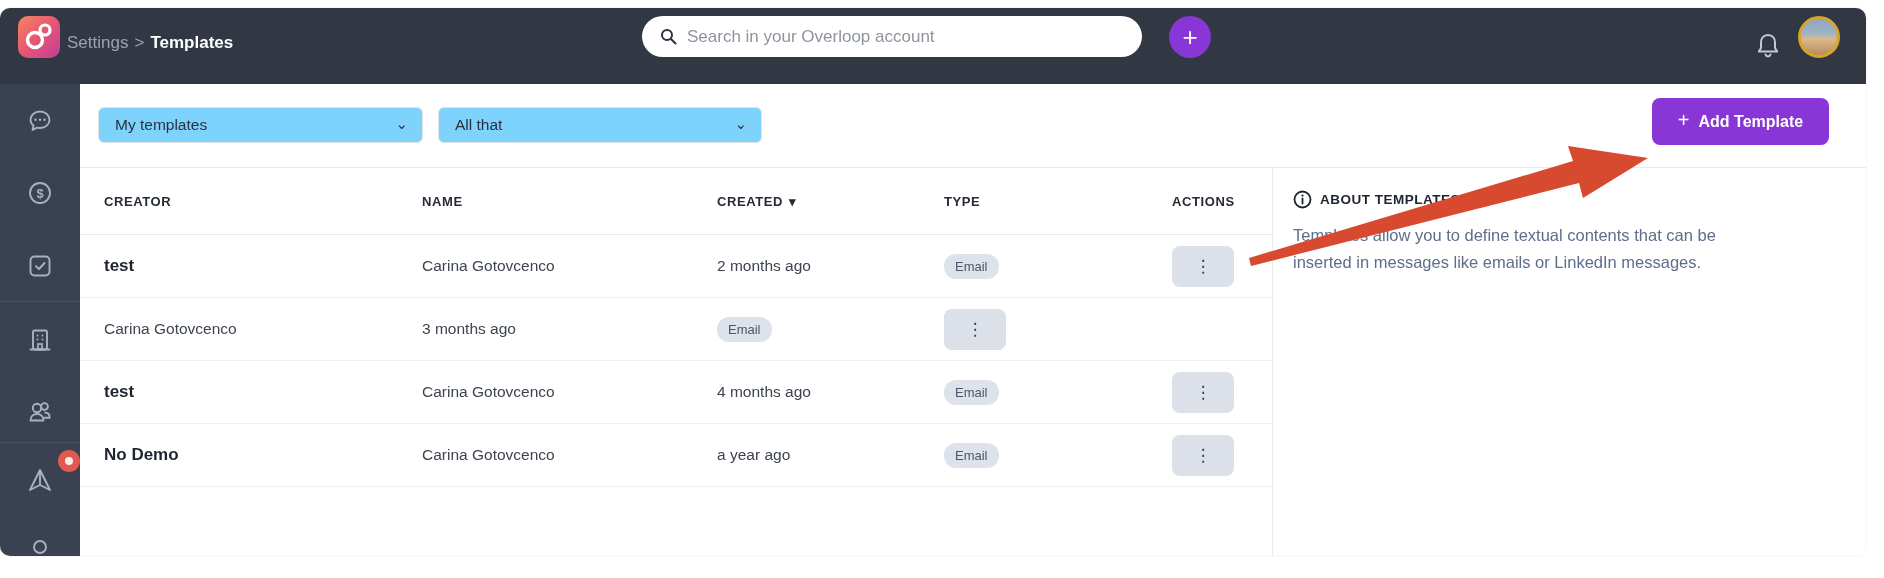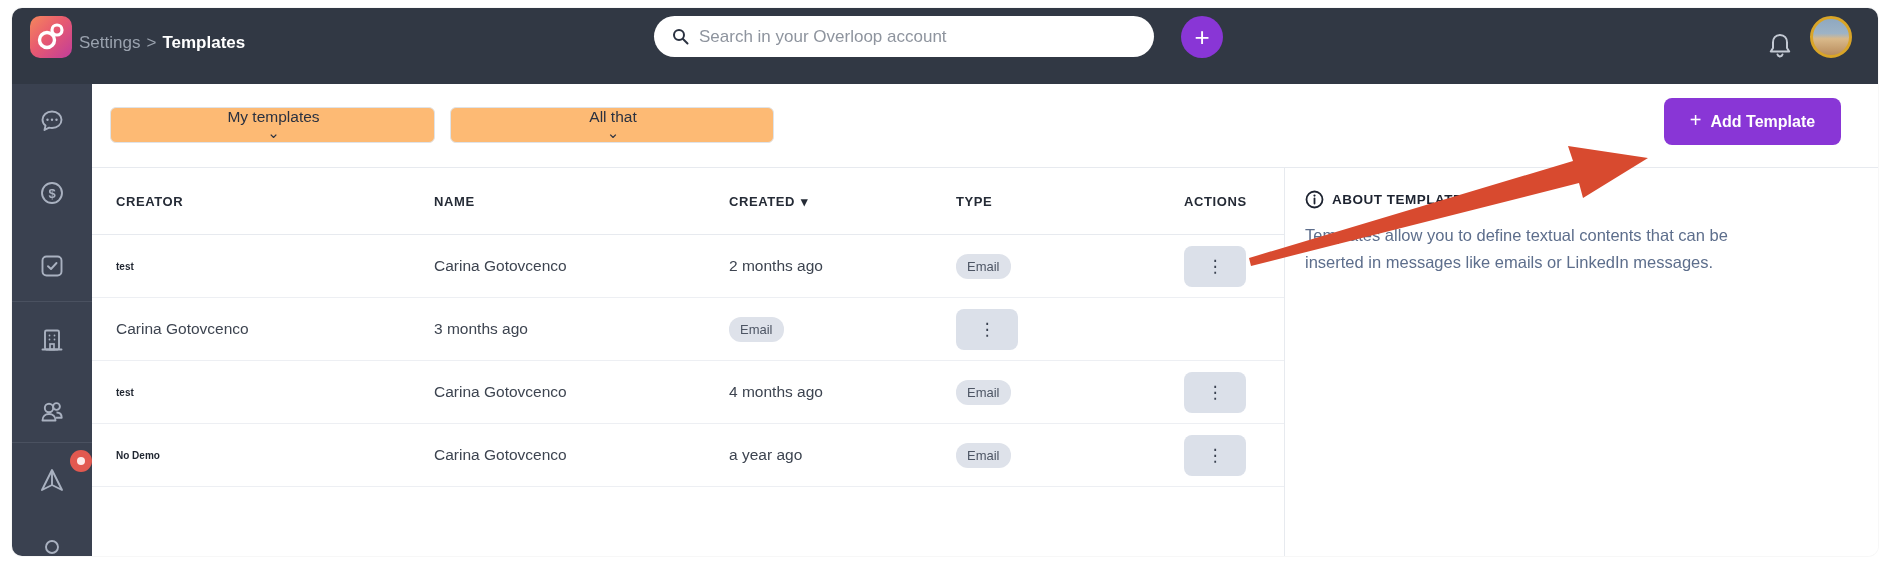--- a/index.html
+++ b/index.html
@@ -1,18 +1,18 @@
 <!DOCTYPE html>
 <html><head>
 <meta charset="utf-8">
 <style>
   * { margin:0; padding:0; box-sizing:border-box; }
   html,body { width:1884px; height:578px; background:#ffffff; font-family:"Liberation Sans", sans-serif; }
   .page { position:relative; width:1884px; height:578px; background:#fff; overflow:hidden; }
-  .app  { position:absolute; left:12px; top:8px; width:1866px; height:548px; background:#fff;
+  .app  { position:absolute; left:0; top:8px; width:1866px; height:548px; background:#fff;
           border-radius:10px; overflow:hidden; box-shadow:0 0 0 1px rgba(0,0,0,0.03); }
 
   
   .topbar { position:absolute; left:0; top:0; width:1866px; height:76px; background:#313844; }
   .logo { position:absolute; left:18px; top:8px; width:42px; height:42px; border-radius:10px;
           background:linear-gradient(135deg,#f5875c 0%,#e85a70 45%,#c13d9a 100%); cursor:pointer; }
   .breadcrumb { position:absolute; left:67px; top:25px; font-size:17px; color:#9aa2ae; white-space:nowrap; }
   .breadcrumb .sep { margin:0 6px; }
   .breadcrumb .cur { color:#ffffff; font-weight:600; }
   .search { position:absolute; left:642px; top:8px; width:500px; height:41px; background:#ffffff;
@@ -35,41 +35,41 @@
   .sdiv { position:absolute; left:0; width:80px; height:1px; background:#4a5160; }
   .sbadge { position:absolute; left:58px; top:-8px; width:22px; height:22px; border-radius:50%;
             background:#e25950; }
   .sbadge::after { content:""; position:absolute; left:7px; top:7px; width:8px; height:8px;
                    border-radius:50%; background:#fdecea; }
 
   
   .main { position:absolute; left:80px; top:76px; width:1786px; height:472px; background:#fff; }
   .filterbar { position:absolute; left:0; top:0; width:1786px; height:84px; border-bottom:1px solid #e7eaef; }
   .select { position:absolute; top:23px; height:36px; border:1px solid #dfe3e8; border-radius:6px;
-            background:#fdba74; display:flex; align-items:center; justify-content:space-between;
-            padding:0 14px 0 16px; font-size:15.5px; color:#2a3140; cursor:pointer;flex-direction:column; }
+            background:#7dd3fc; display:flex; align-items:center; justify-content:space-between;
+            padding:0 14px 0 16px; font-size:15.5px; color:#2a3140; cursor:pointer; }
   .select .chev { color:#2a3140; font-size:15px; line-height:1; transform:translateY(-2px); }
   .sel-1 { left:18px;  width:325px; }
   .sel-2 { left:358px; width:324px; }
   .add-btn { position:absolute; left:1572px; top:14px; width:177px; height:47px; background:#8936d6;
              border:none; border-radius:8px; color:#fff; font-size:16px; font-weight:700; cursor:pointer;
              display:flex; align-items:center; justify-content:center; gap:9px;
              font-family:"Liberation Sans", sans-serif; }
   .add-btn .plus { font-size:20px; font-weight:400; transform:translateY(-1px); }
 
   
   .table-area { position:absolute; left:0; top:84px; width:1192px; height:388px; }
   .tgrid { display:grid; grid-template-columns:318px 295px 227px 228px 100px; padding-left:24px;
            align-items:center; }
   .thead { height:67px; border-bottom:1px solid #e7eaef; }
   .thead span { font-size:13px; font-weight:700; letter-spacing:0.6px; color:#252b36; }
   .th-sort { cursor:pointer; }
   .sort-ic { font-size:11px; margin-left:6px; color:#252b36; }
   .trow { height:63px; border-bottom:1px solid #edeff3; }
-  .tname { font-size:10px; font-weight:700; color:#1f2530; cursor:pointer; }
+  .tname { font-size:17px; font-weight:700; color:#1f2530; cursor:pointer; }
   .tcell { font-size:15.5px; color:#3d4450; }
   .badge { display:inline-block; background:#dee2ea; color:#4d5564; font-size:13px;
            padding:5px 11px; border-radius:12px; }
   .kebab { width:62px; height:41px; background:#dbe0e9; border:none; border-radius:8px;
            font-size:17px; color:#3a4150; cursor:pointer; line-height:1;
            font-family:"DejaVu Sans", sans-serif; }
 
   
   .about { position:absolute; left:1192px; top:84px; width:594px; height:388px;
            border-left:1px solid #e7eaef; padding:22px 28px 0 20px; }

